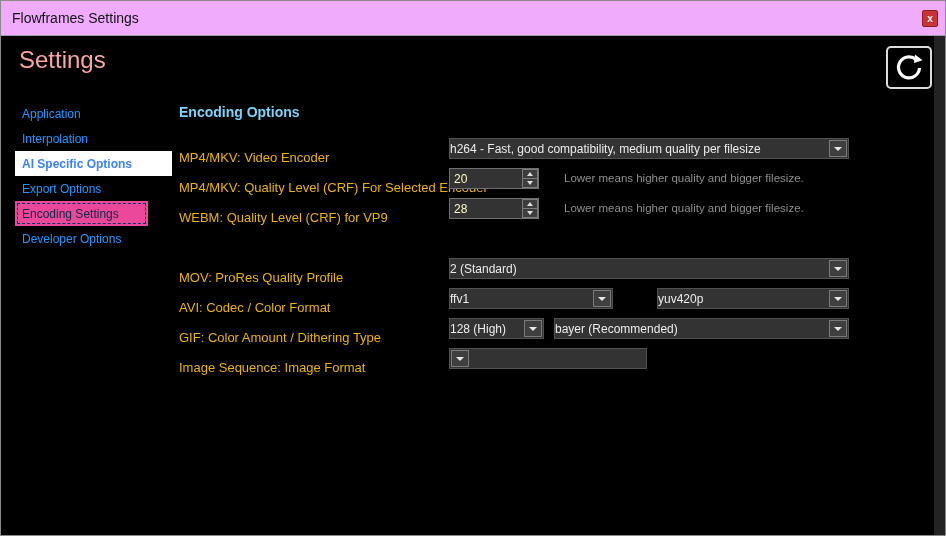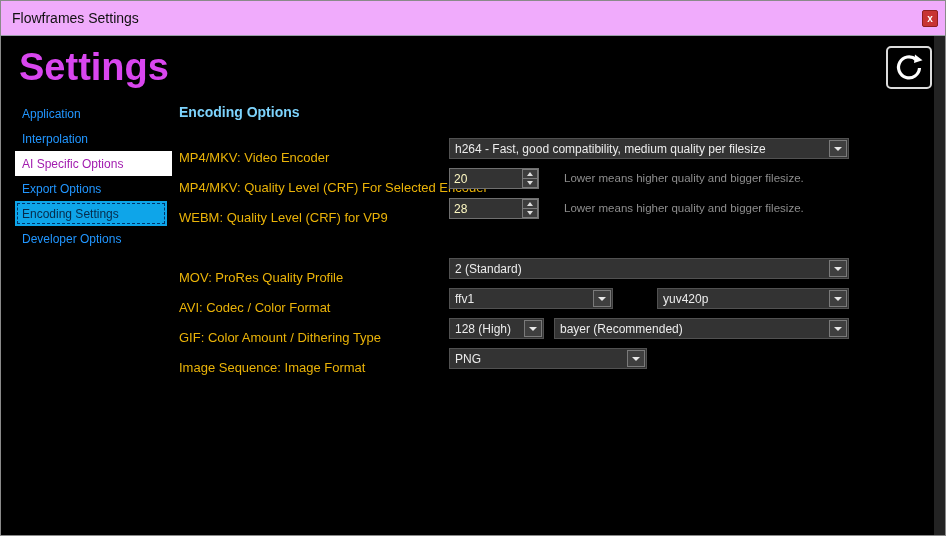--- a/index.html
+++ b/index.html
@@ -19,61 +19,61 @@
     font-size:14px;color:#111;
   }
   .close-btn{
     position:absolute;right:7px;top:9px;width:16px;height:17px;
     background:#c83434;border:1px solid #8f1f1f;border-radius:2px;
     color:#fff;font-size:10px;font-weight:bold;text-align:center;line-height:15px;
     cursor:pointer;
   }
   
   .page-title{
-    position:absolute;left:18px;top:45px;font-size:38px;color:#d946ef;font-weight:bold;
+    position:absolute;left:18px;top:45px;font-size:24px;color:#fca5a5;
   }
   .refresh-btn{
     position:absolute;right:13px;top:45px;width:46px;height:43px;
     border:2px solid #dcdcdc;border-radius:5px;background:transparent;
     display:flex;align-items:center;justify-content:center;cursor:pointer;
   }
   
   .v-scrollbar{
     position:absolute;right:0;top:35px;bottom:0;width:11px;background:#232323;
   }
   
   .sidebar{position:absolute;left:14px;top:100px;width:157px;}
   .tab{
     height:25px;display:flex;align-items:center;padding-left:7px;
     font-size:12px;color:#2196ff;cursor:pointer;
   }
-  .tab-hover{background:#ffffff;color:#a21caf;}
+  .tab-hover{background:#ffffff;color:#3b82f6;font-weight:bold;}
   .tab-selected{
-    background:#0ea5e9;color:#062a4a;width:152px;
+    background:#ec4899;color:#062a4a;width:133px;
     outline:1px dashed #00356b;outline-offset:-3px;
   }
   
   .section-heading{
     position:absolute;left:178px;top:103px;font-size:14px;font-weight:bold;color:#7dd3fc;
   }
   .row{position:absolute;left:178px;height:21px;width:768px;}
   .row-label{
     position:absolute;left:0;top:9px;width:264px;line-height:21px;
     font-size:13px;color:#eab308;white-space:nowrap;
   }
   .hint{
     position:absolute;left:385px;top:0;line-height:21px;
     font-size:11.5px;color:#8e8e8e;white-space:nowrap;text-align:right;
   }
   
   .combo{
     position:absolute;top:0;height:21px;background:#333333;border:1px solid #515151;
     display:flex;align-items:center;color:#ececec;font-size:12px;cursor:pointer;
   }
-  .combo-text{flex:1;padding-left:5px;white-space:nowrap;overflow:hidden;}
+  .combo-text{flex:1;white-space:nowrap;overflow:hidden;}
   .combo-arrow{
     width:18px;height:17px;margin:1px;background:#3f3f3f;border:1px solid #7a7a7a;
     display:flex;align-items:center;justify-content:center;flex:0 0 auto;
   }
   .combo-arrow::after{
     content:'';border-left:4px solid transparent;border-right:4px solid transparent;
     border-top:4px solid #e8e8e8;
   }
   
   .numeric{
@@ -204,18 +204,17 @@
     </div>
     <div class="combo" style="left:375px;width:295px">
       <span class="combo-text">bayer (Recommended)</span>
       <span class="combo-arrow"></span>
     </div>
   </div>
 
   <div class="row" style="top:347px">
     <div class="row-label">Image Sequence: Image Format</div>
     <div class="combo" style="left:270px;width:198px">
-      <span class="combo-text">PNG</span>
       <span class="combo-arrow"></span>
     </div>
   </div>
 
 </div>
 
 </body></html>

